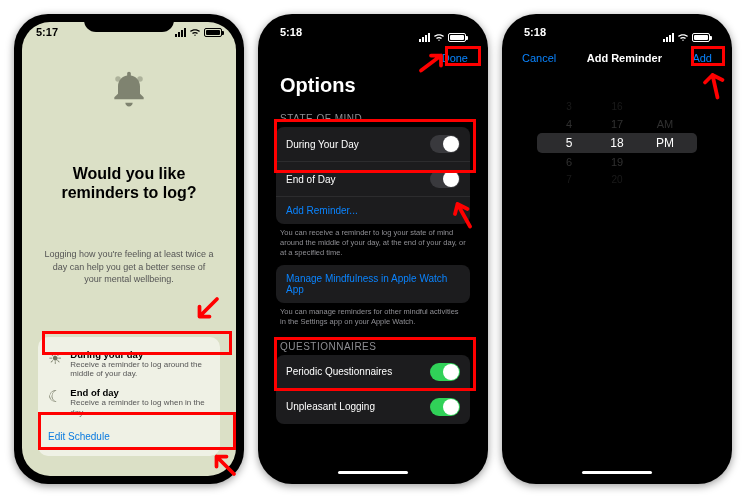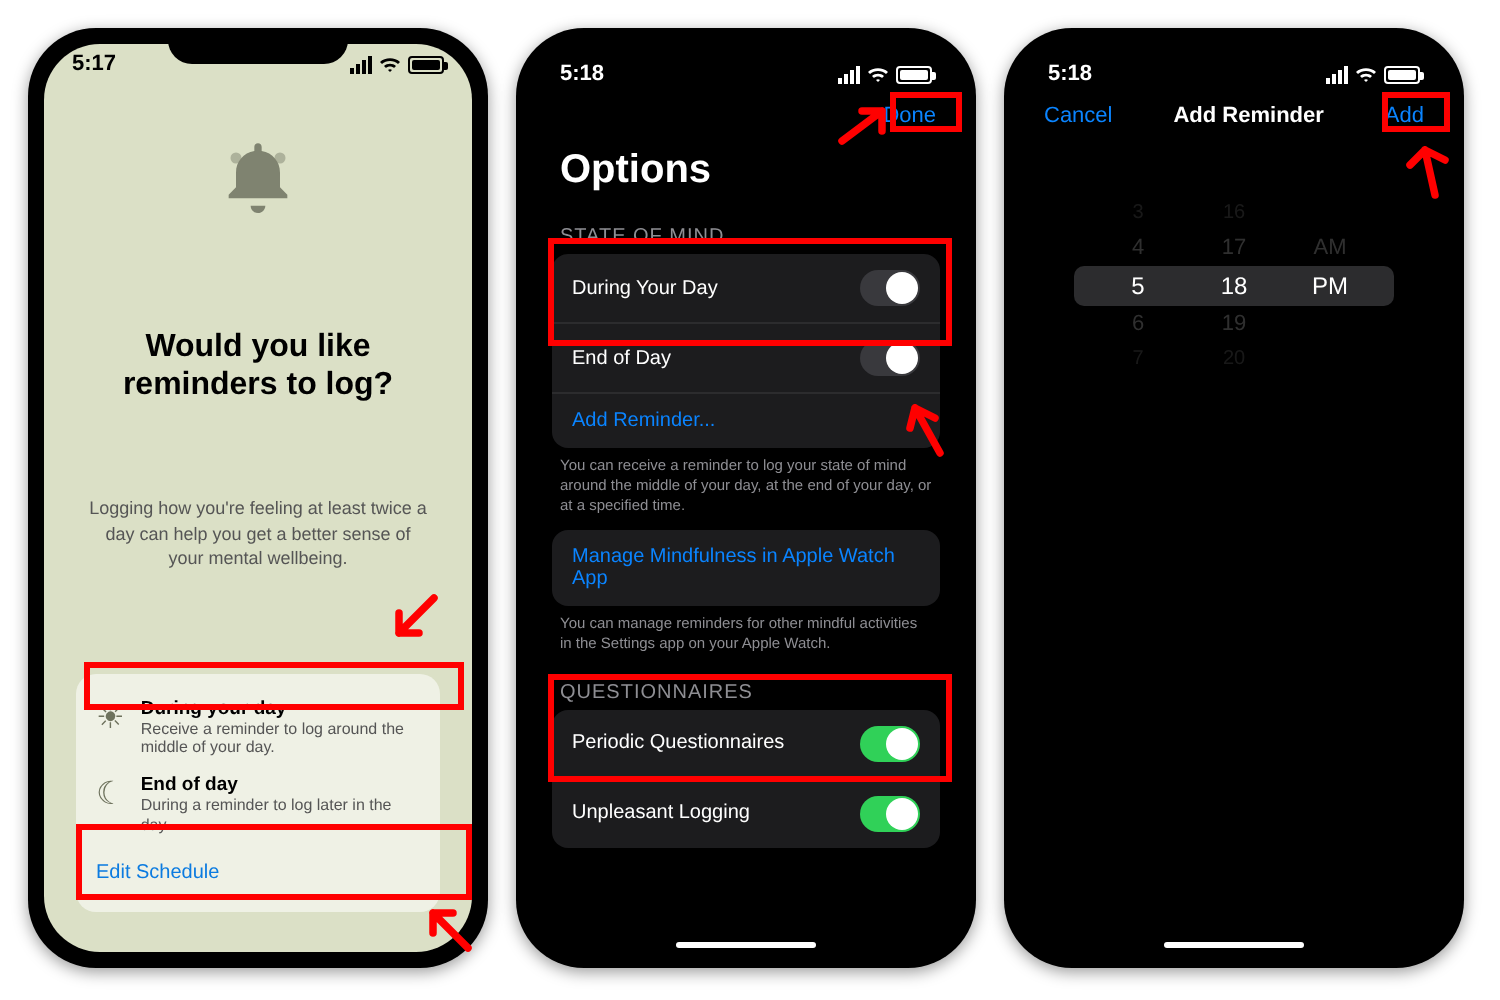--- a/index.html
+++ b/index.html
@@ -9,21 +9,21 @@
     width: 230px; height: 470px; background: #000; border-radius: 34px; padding: 8px;
     position: relative; box-shadow: 0 2px 8px rgba(0,0,0,0.4);
   }
   .screen { width: 100%; height: 100%; border-radius: 28px; overflow: hidden; position: relative; }
   .notch {
     position: absolute; top: 0; left: 50%; transform: translateX(-50%);
     width: 90px; height: 18px; background: #000; border-radius: 0 0 12px 12px; z-index: 10;
   }
 
   
-  .status { display:flex; justify-content:space-between; align-items:center; padding: 4px 14px 0; height: 26px; font-size: 11px; font-weight: 600; }
+  .status { display:flex; justify-content:space-between; padding: 4px 14px 0; height: 26px; font-size: 11px; font-weight: 600; }
   .status .right { display:flex; gap:3px; align-items:center; }
   .sig { display:inline-flex; gap:1px; align-items:flex-end; }
   .sig span { width:2px; background:currentColor; display:inline-block; }
   .sig span:nth-child(1){height:3px}.sig span:nth-child(2){height:5px}.sig span:nth-child(3){height:7px}.sig span:nth-child(4){height:9px}
   .wifi { width:12px; height:12px; position:relative; }
   .wifi::before { content:""; position:absolute; inset:0; background: conic-gradient(from -45deg at 50% 100%, currentColor 0 90deg, transparent 90deg); mask: radial-gradient(circle at 50% 100%, transparent 0 2px, currentColor 2px 3px, transparent 3px 5px, currentColor 5px 6px, transparent 6px 8px, currentColor 8px 9px, transparent 9px); }
   .batt { width:18px; height:9px; border:1px solid currentColor; border-radius:2px; position:relative; }
   .batt::after { content:""; position:absolute; right:-3px; top:2px; width:2px; height:4px; background:currentColor; border-radius:0 1px 1px 0;}
   .batt .fill { position:absolute; inset:1px; background:currentColor; border-radius:1px; }
 
@@ -116,21 +116,21 @@
           <span class="ic">☀︎</span>
           <span class="txt">
               <div class="t">During your day</div>
               <div class="d">Receive a reminder to log around the middle of your day.</div>
             </span>
         </div>
         <div class="row">
           <span class="ic">☾</span>
           <span class="txt">
               <div class="t">End of day</div>
-              <div class="d">During a reminder to log later in the day.</div>
+              <div class="d">Receive a reminder to log when in the day.</div>
             </span>
         </div>
         <a class="editsched">Edit Schedule</a>
       </div>
       <div class="spacer"></div>
       <button class="primary">Turn on Reminders</button>
       <div class="skip">Skip</div>
       <div class="homebar"></div>
     </div>
   </div>

